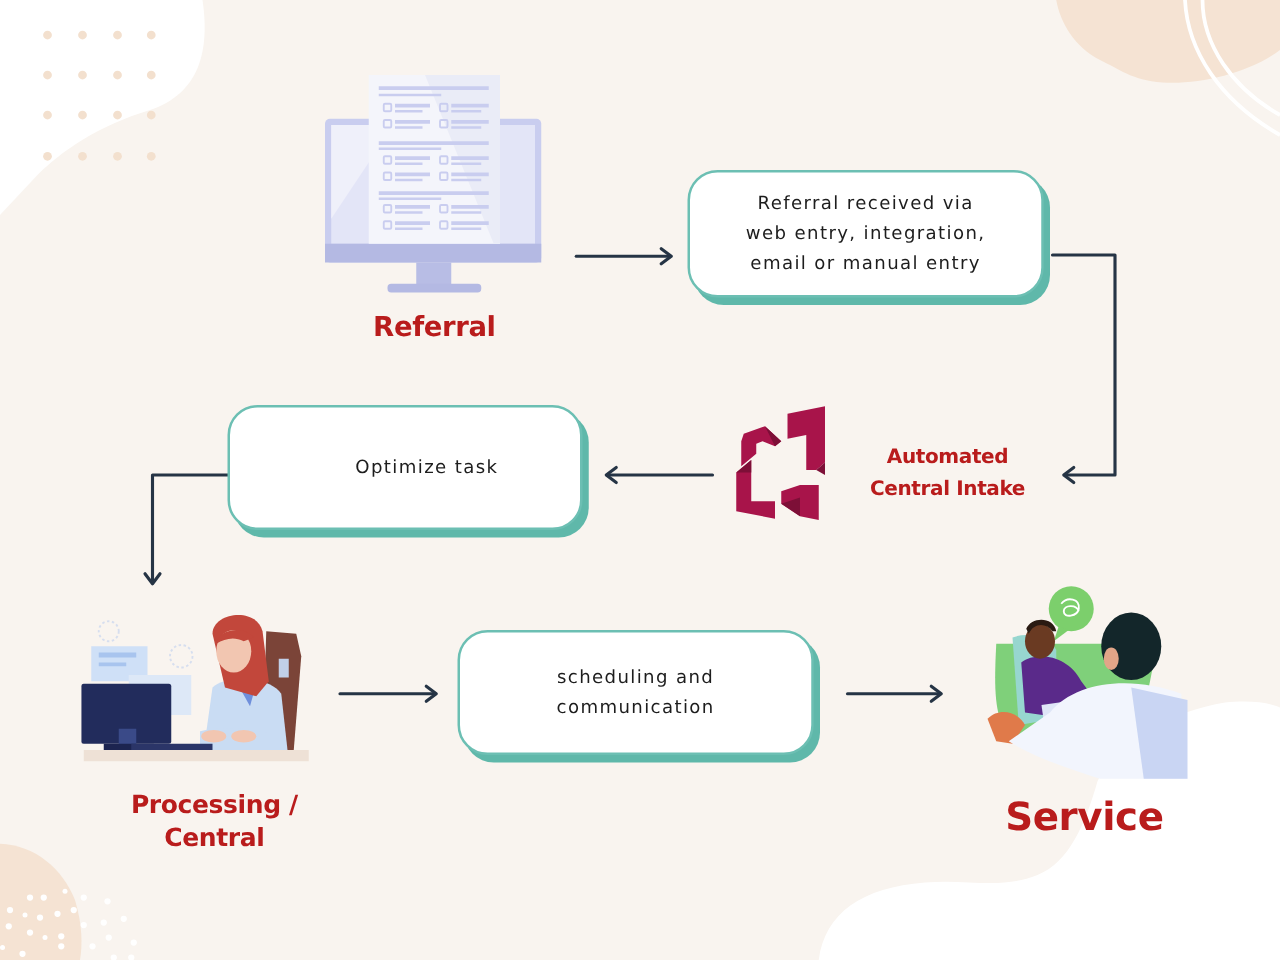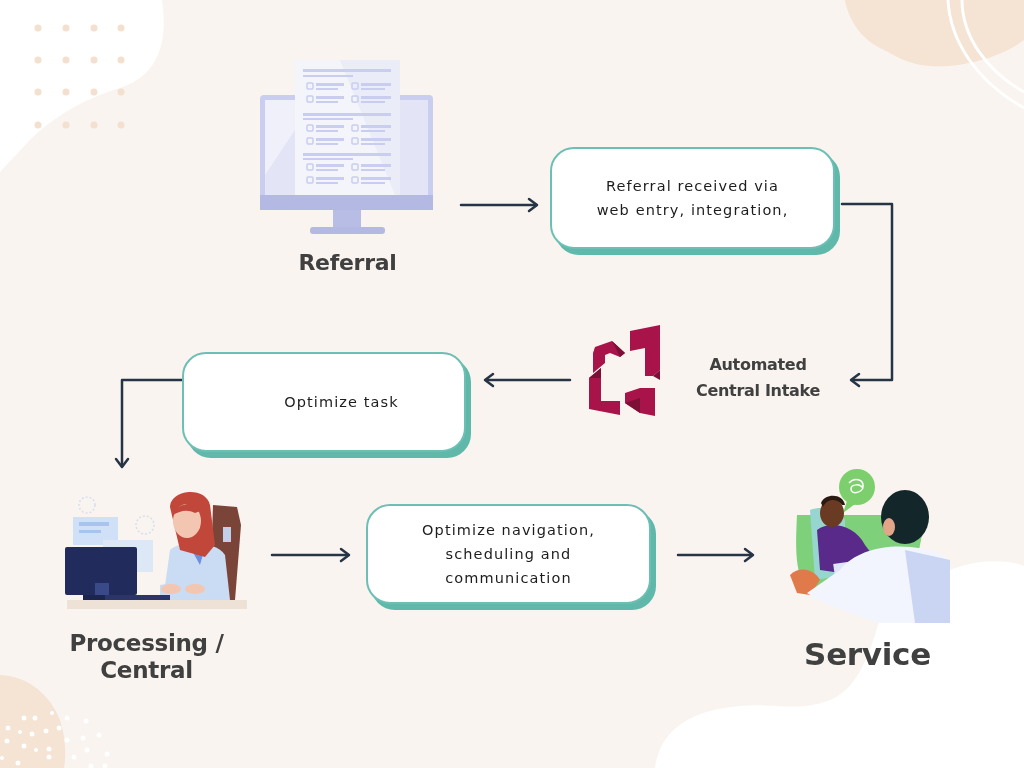--- a/index.html
+++ b/index.html
@@ -17,21 +17,21 @@
     text-align: center;
     color: #1d1d1d;
     font-family: "DejaVu Sans", sans-serif;
     font-size: 14.5px;
     line-height: 24px;
     letter-spacing: 1.1px;
   }
   .box span { display: block; }
   .label {
     position: absolute;
-    color: #404040;
+    color: #b91c1c;
     font-family: "DejaVu Sans", sans-serif;
     font-weight: bold;
     text-align: center;
     line-height: 26px;
     letter-spacing: -0.3px;
   }
   .arrows { position: absolute; left: 0; top: 0; width: 1024px; height: 768px; pointer-events: none; }
 </style>
 </head>
 <body>
@@ -181,45 +181,46 @@
         <rect x="106" y="114" width="24" height="2"></rect>
       <rect x="61" y="122" width="28" height="3"></rect>
         <rect x="61" y="127" width="22" height="2"></rect>
       <rect x="106" y="122" width="30" height="3"></rect>
         <rect x="106" y="127" width="24" height="2"></rect>
     </g>
   </svg>
 </div>
 <div class="label" style="left:270px;top:250px;width:155px;font-size:22px;">Referral</div>
 
-<div class="box" style="left:550px;top:147px;width:285px;height:102px;">
+<div class="box" style="left:550px;top:136px;width:285px;height:102px;">
   <div>
     <span>Referral received via</span>
     <span>web entry, integration,</span>
+    <span>email or manual entry</span>
   </div>
 </div>
 
 <div class="abs" style="left:585px;top:323px;width:80px;height:95px;">
   <svg width="80" height="95" viewBox="0 0 80 95">
     <polygon points="45,8 75,2 75,47 68,53 60,53 60,25 45,28" fill="#a8144a"></polygon>
     <polygon points="68,53 75,47 75,57" fill="#7d0f37"></polygon>
     <polygon points="10,24 27,18 40,30 35,34 25,30 20,32 20,40 8,50 8,30" fill="#a8144a"></polygon>
     <polygon points="27,18 40,30 35,34" fill="#7d0f37"></polygon>
     <polygon points="4,55 16,45 16,78 35,78 35,92 4,86" fill="#a8144a"></polygon>
     <polygon points="4,55 16,45 16,55" fill="#7d0f37"></polygon>
     <polygon points="40,70 55,65 70,65 70,93 55,90 40,80" fill="#a8144a"></polygon>
     <polygon points="40,80 55,90 55,75" fill="#7d0f37"></polygon>
   </svg>
 </div>
 <div class="label" style="left:668px;top:352px;width:180px;font-size:16px;line-height:26px;">
   <span style="display:block">Automated</span>
   <span style="display:block">Central Intake</span>
 </div>
 
-<div class="box" style="left:182px;top:352px;width:284px;height:100px;padding-left:35px;">
+<div class="box" style="left:182px;top:324px;width:284px;height:100px;padding-left:35px;">
   <div>
     <span>Optimize task</span>
   </div>
 </div>
 
 <div class="abs" style="left:65px;top:485px;width:190px;height:130px;">
   <svg width="190" height="130" viewBox="0 0 190 130">
 
     <rect x="8" y="32" width="45" height="28" fill="#cfe0f7"></rect>
     <rect x="14" y="37" width="30" height="4" fill="#a8c4ee"></rect>
@@ -245,28 +246,27 @@
     <ellipse cx="130" cy="104" rx="10" ry="5" fill="#f2c6b1"></ellipse>
 
     <rect x="0" y="62" width="72" height="48" rx="2" fill="#222c5c"></rect>
     <rect x="30" y="98" width="14" height="16" fill="#3a4a88"></rect>
     <rect x="18" y="110" width="40" height="5" fill="#1c2450"></rect>
     <rect x="40" y="110" width="65" height="5" fill="#2b3568"></rect>
 
     <rect x="2" y="115" width="180" height="9" fill="#eee1d6"></rect>
   </svg>
 </div>
-<div class="label" style="left:54px;top:630px;width:185px;font-size:23px;line-height:27px;">
+<div class="label" style="left:79px;top:630px;width:185px;font-size:20px;line-height:27px;">
   <span style="display:block">Processing /</span>
   <span style="display:block">Central</span>
 </div>
 
 <div class="box" style="left:366px;top:504px;width:285px;height:100px;">
   <div>
-    <span>Optimize navigation,</span>
     <span>scheduling and</span>
     <span>communication</span>
   </div>
 </div>
 
 <div class="abs" style="left:785px;top:465px;width:170px;height:165px;">
   <svg width="170" height="165" viewBox="0 0 170 165">
 
     <circle cx="72" cy="22" r="18" fill="#7ccf6c"></circle>
     <polygon points="62,36 58,48 70,39" fill="#7ccf6c"></polygon>

